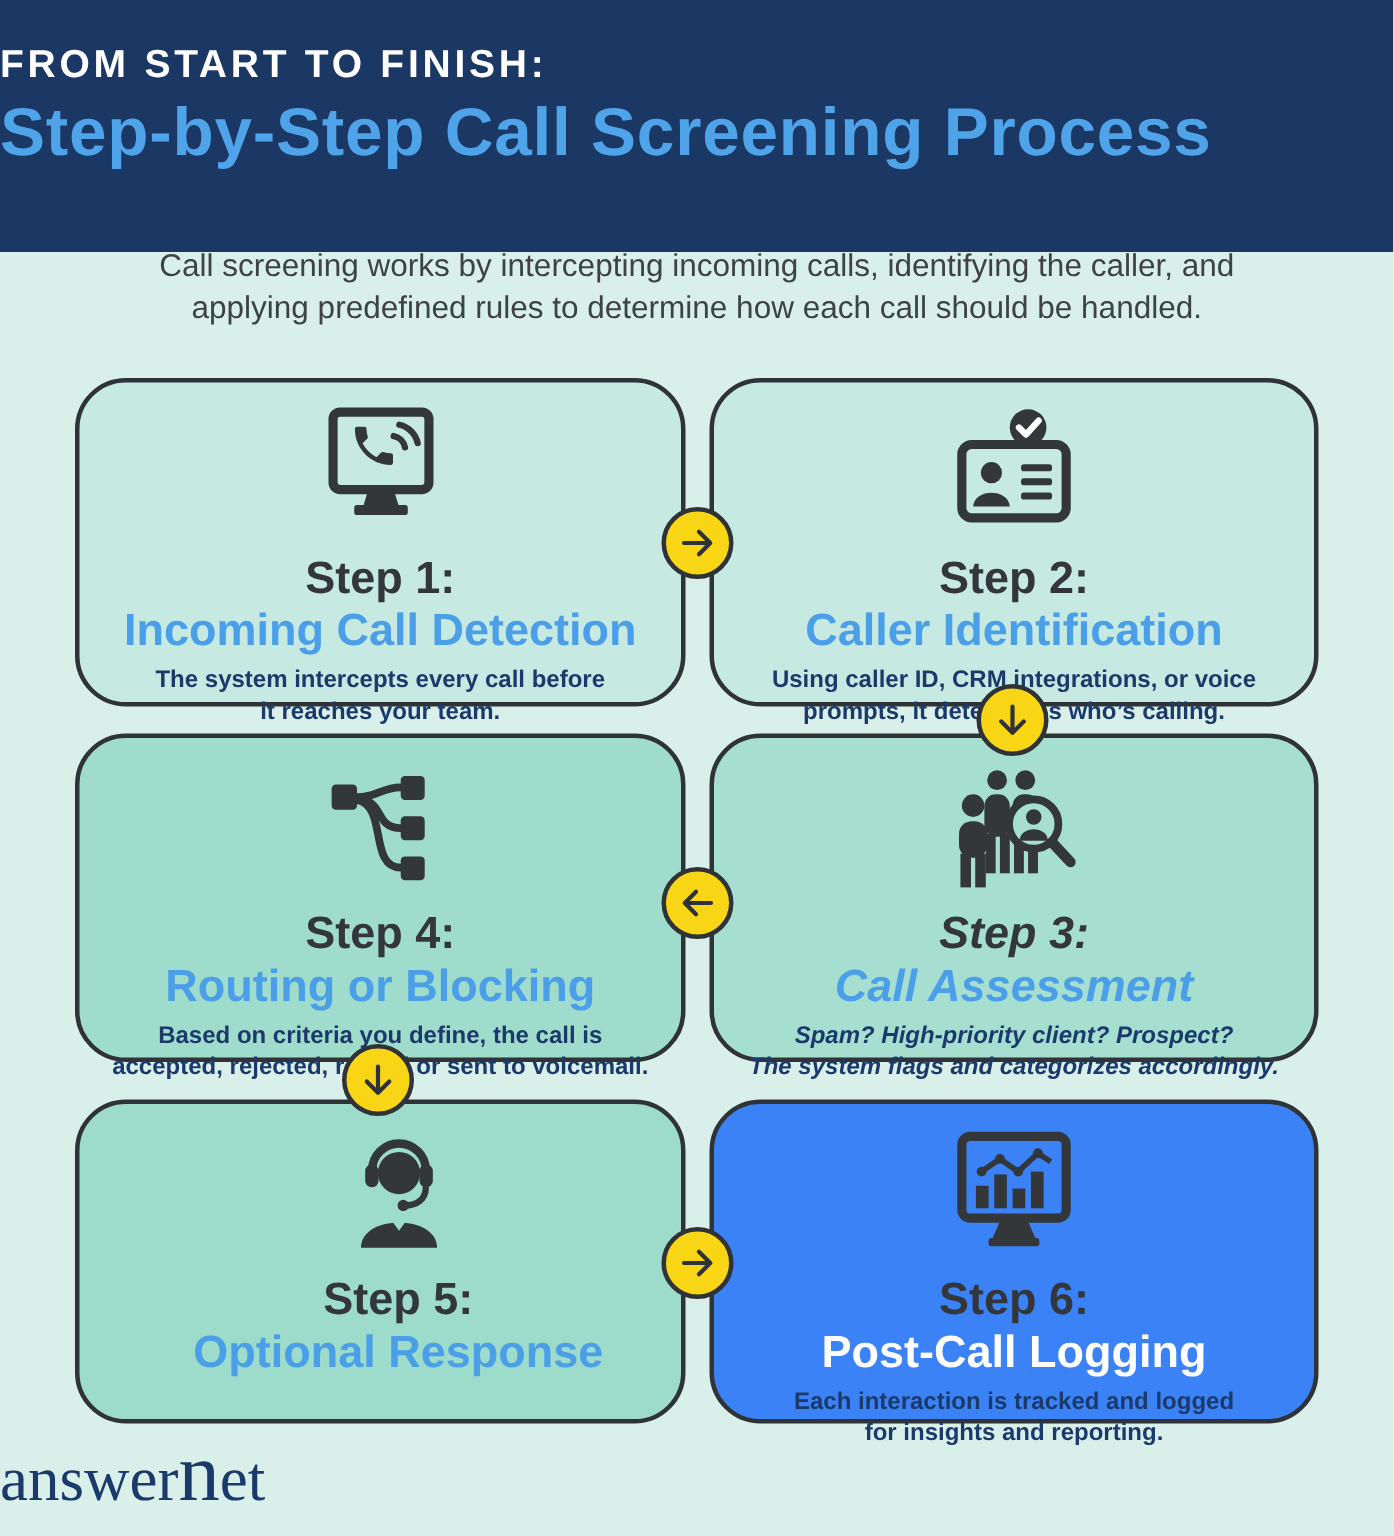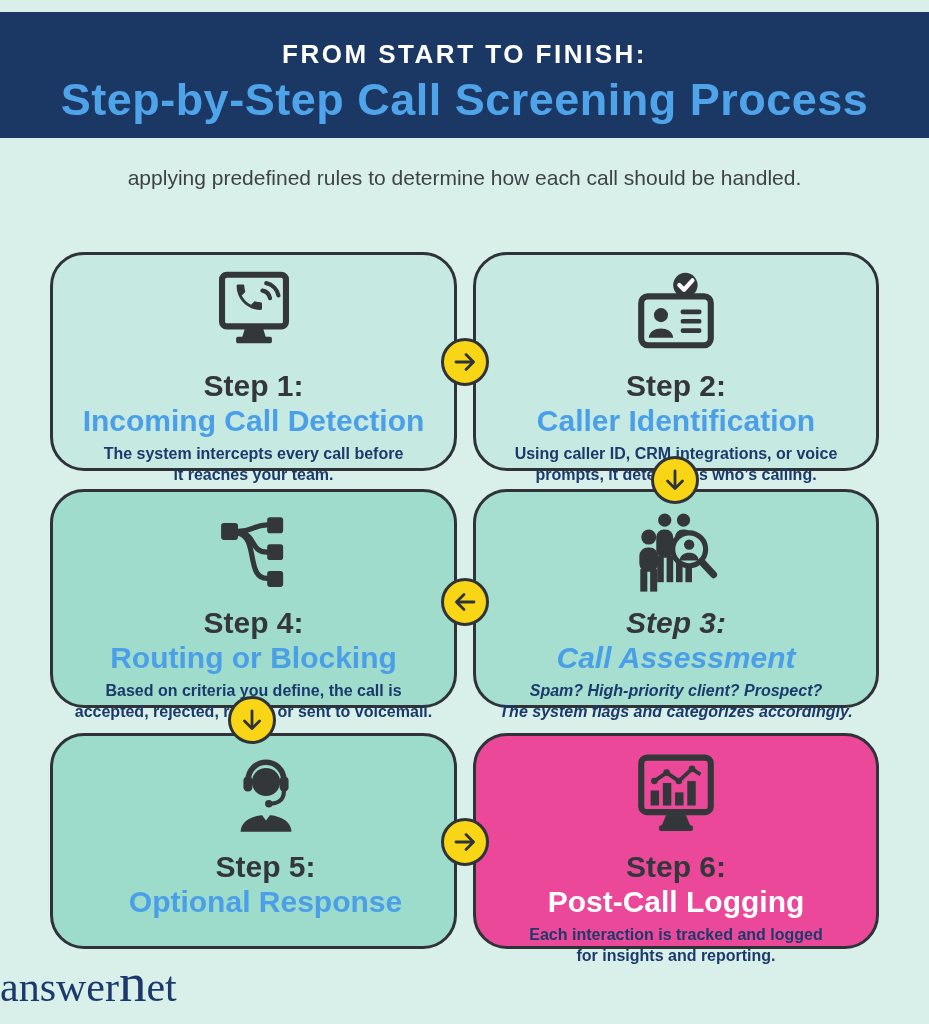--- a/index.html
+++ b/index.html
@@ -1,35 +1,35 @@
 <!DOCTYPE html>
 <html><head>
 <meta charset="utf-8">
 <style>
   html,body{margin:0;padding:0;}
   .page{
     position:relative;width:929px;height:1024px;overflow:hidden;
     background:#D9F0EA;font-family:"Liberation Sans",sans-serif;
   }
   
-  .hero{position:absolute;top:12px;left:0;width:929px;height:126px;background:#1B3764;text-align:center;}
+  .hero{position:absolute;top:0;left:0;width:929px;height:168px;background:#1B3764;text-align:left;}
   .kicker{padding-top:27px;font-size:26px;font-weight:bold;letter-spacing:2.5px;color:#FFFFFF;}
   .main-title{margin:4px 0 0;font-size:45px;font-weight:bold;color:#4FA3E9;letter-spacing:.5px;}
   
   .intro{position:absolute;top:164px;left:0;width:929px;text-align:center;
          font-size:21px;line-height:1.32;color:#3E4246;margin:0;}
   .intro span{display:block;white-space:nowrap;}
   
   .card{position:absolute;box-sizing:border-box;border:3px solid #2F3338;border-radius:34px;text-align:center;}
   .card-s1{left:50px;top:252px;width:407px;height:219px;background:#C6EAE1;}
   .card-s2{left:473px;top:252px;width:406px;height:219px;background:#C6EAE1;}
   .card-s4{left:50px;top:489px;width:407px;height:219px;background:#A0DCCB;}
   .card-s3{left:473px;top:489px;width:406px;height:219px;background:#A6DFD0;font-style:italic;}
   .card-s5{left:50px;top:733px;width:407px;height:216px;background:#9DDBCA;padding-left:24px;}
-  .card-s6{left:473px;top:733px;width:406px;height:216px;background:#ec4899;}
+  .card-s6{left:473px;top:733px;width:406px;height:216px;background:#3b82f6;}
   .icon-box{height:96px;margin-top:14px;display:flex;align-items:center;justify-content:center;}
   .icon-box svg{height:94px;width:110px;}
   .step-title{margin:4px 0 0;font-size:30px;font-weight:bold;color:#33373B;line-height:1.1;}
   .step-subtitle{margin:2px 0 0;font-size:30px;font-weight:bold;color:#4B9FE8;line-height:1.1;}
   .step-desc{margin:6px 0 0;font-size:16px;font-weight:bold;color:#1B3A6B;line-height:1.32;}
   .step-desc span{display:block;white-space:nowrap;}
   
   .arrow{position:absolute;width:48px;height:48px;border-radius:50%;background:#F8D616;
          border:3px solid #2F3338;box-sizing:border-box;display:flex;align-items:center;justify-content:center;z-index:5;}
   .arrow svg{width:28px;height:28px;}
@@ -47,20 +47,21 @@
 <body>
 
 <div class="page">
 
   <header class="hero">
     <div class="kicker">FROM START TO FINISH:</div>
     <h1 class="main-title">Step-by-Step Call Screening Process</h1>
   </header>
 
   <p class="intro">
+    <span>Call screening works by intercepting incoming calls, identifying the caller, and</span>
     <span>applying predefined rules to determine how each call should be handled.</span>
   </p>
 
   <section class="card card-s1">
     <div class="icon-box">
       <svg viewBox="0 0 100 100" fill="#33373A">
         <rect x="16" y="5" width="68" height="55" rx="5" fill="none" stroke="#33373A" stroke-width="6.5"></rect>
         <path d="M41 60 h18 l4 13 h-26 z"></path>
         <rect x="31" y="71" width="38" height="7" rx="2"></rect>
         <g transform="translate(27,11) scale(1.5)">

